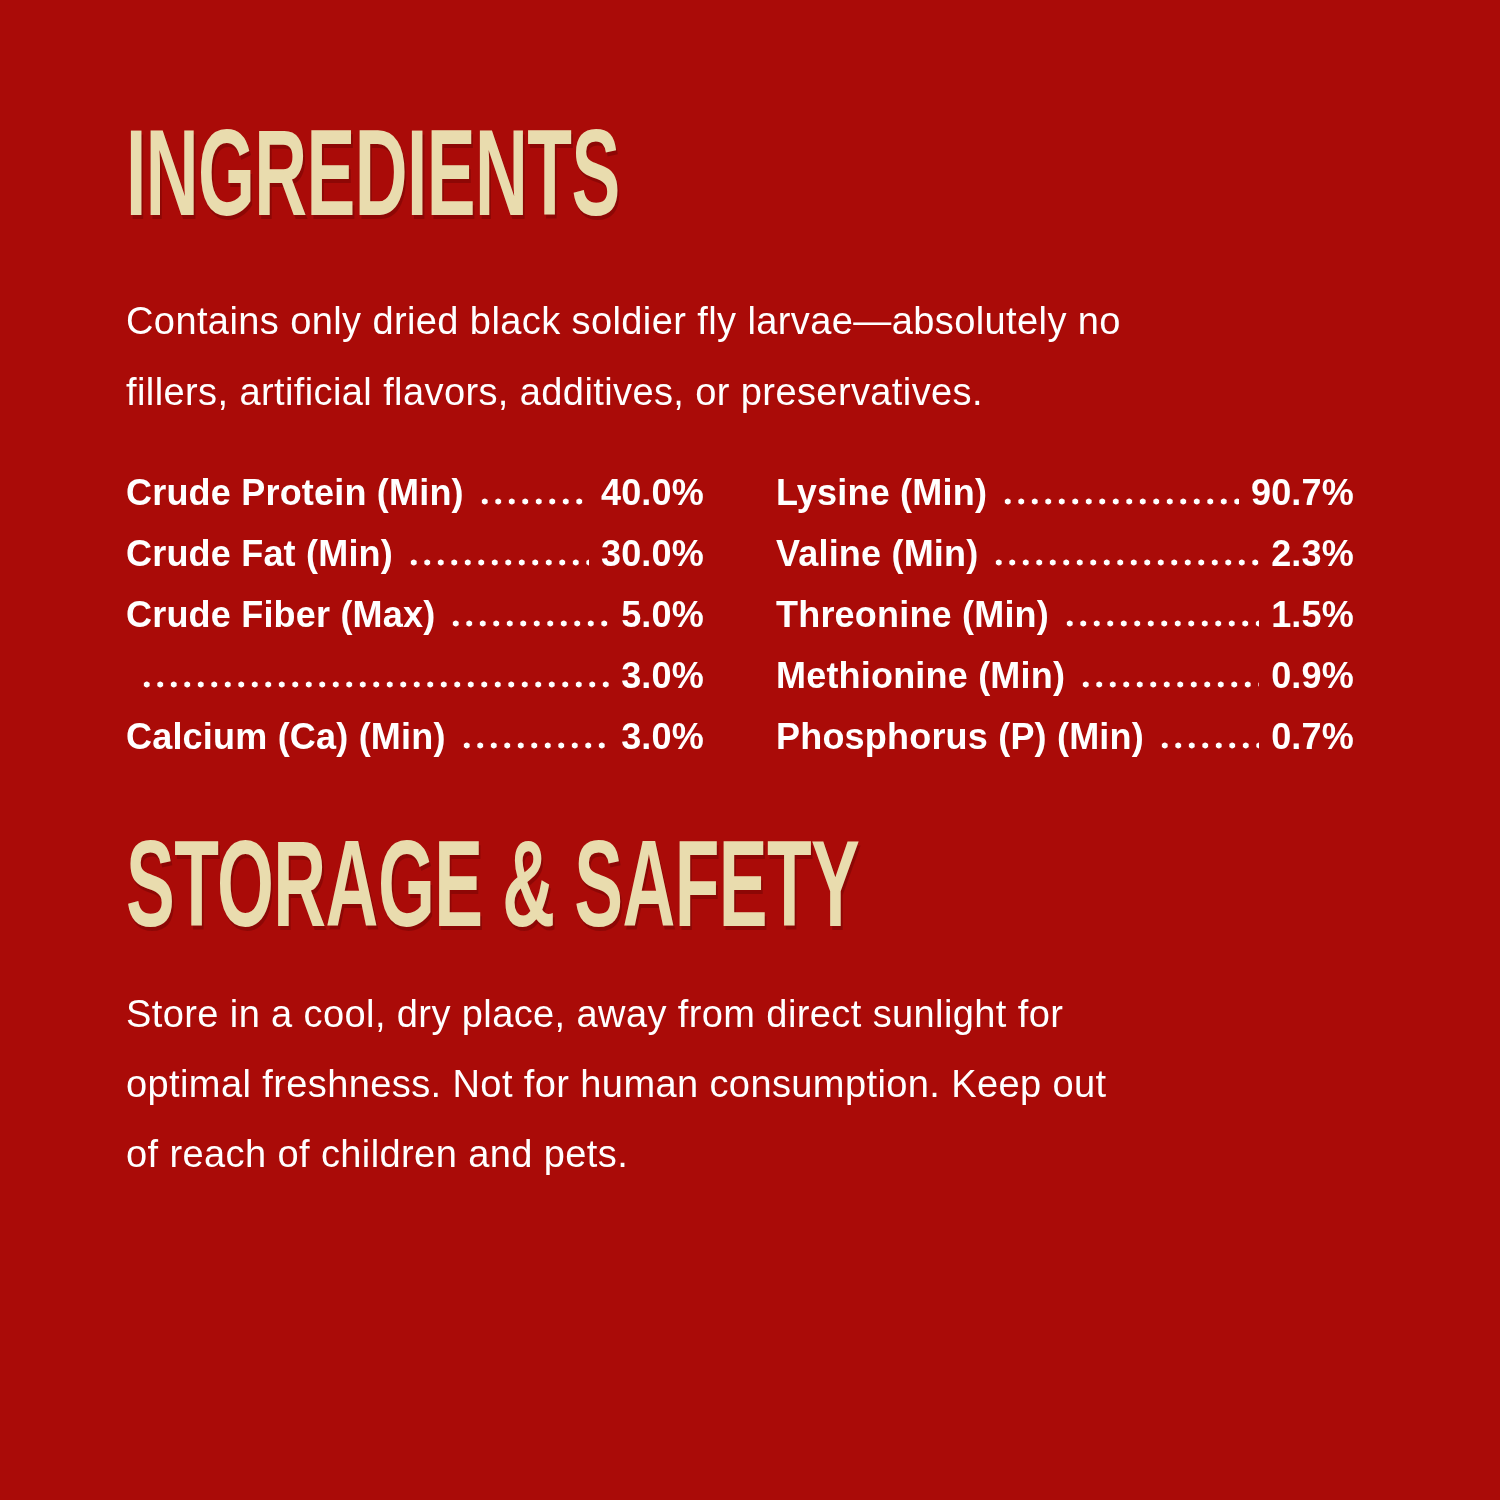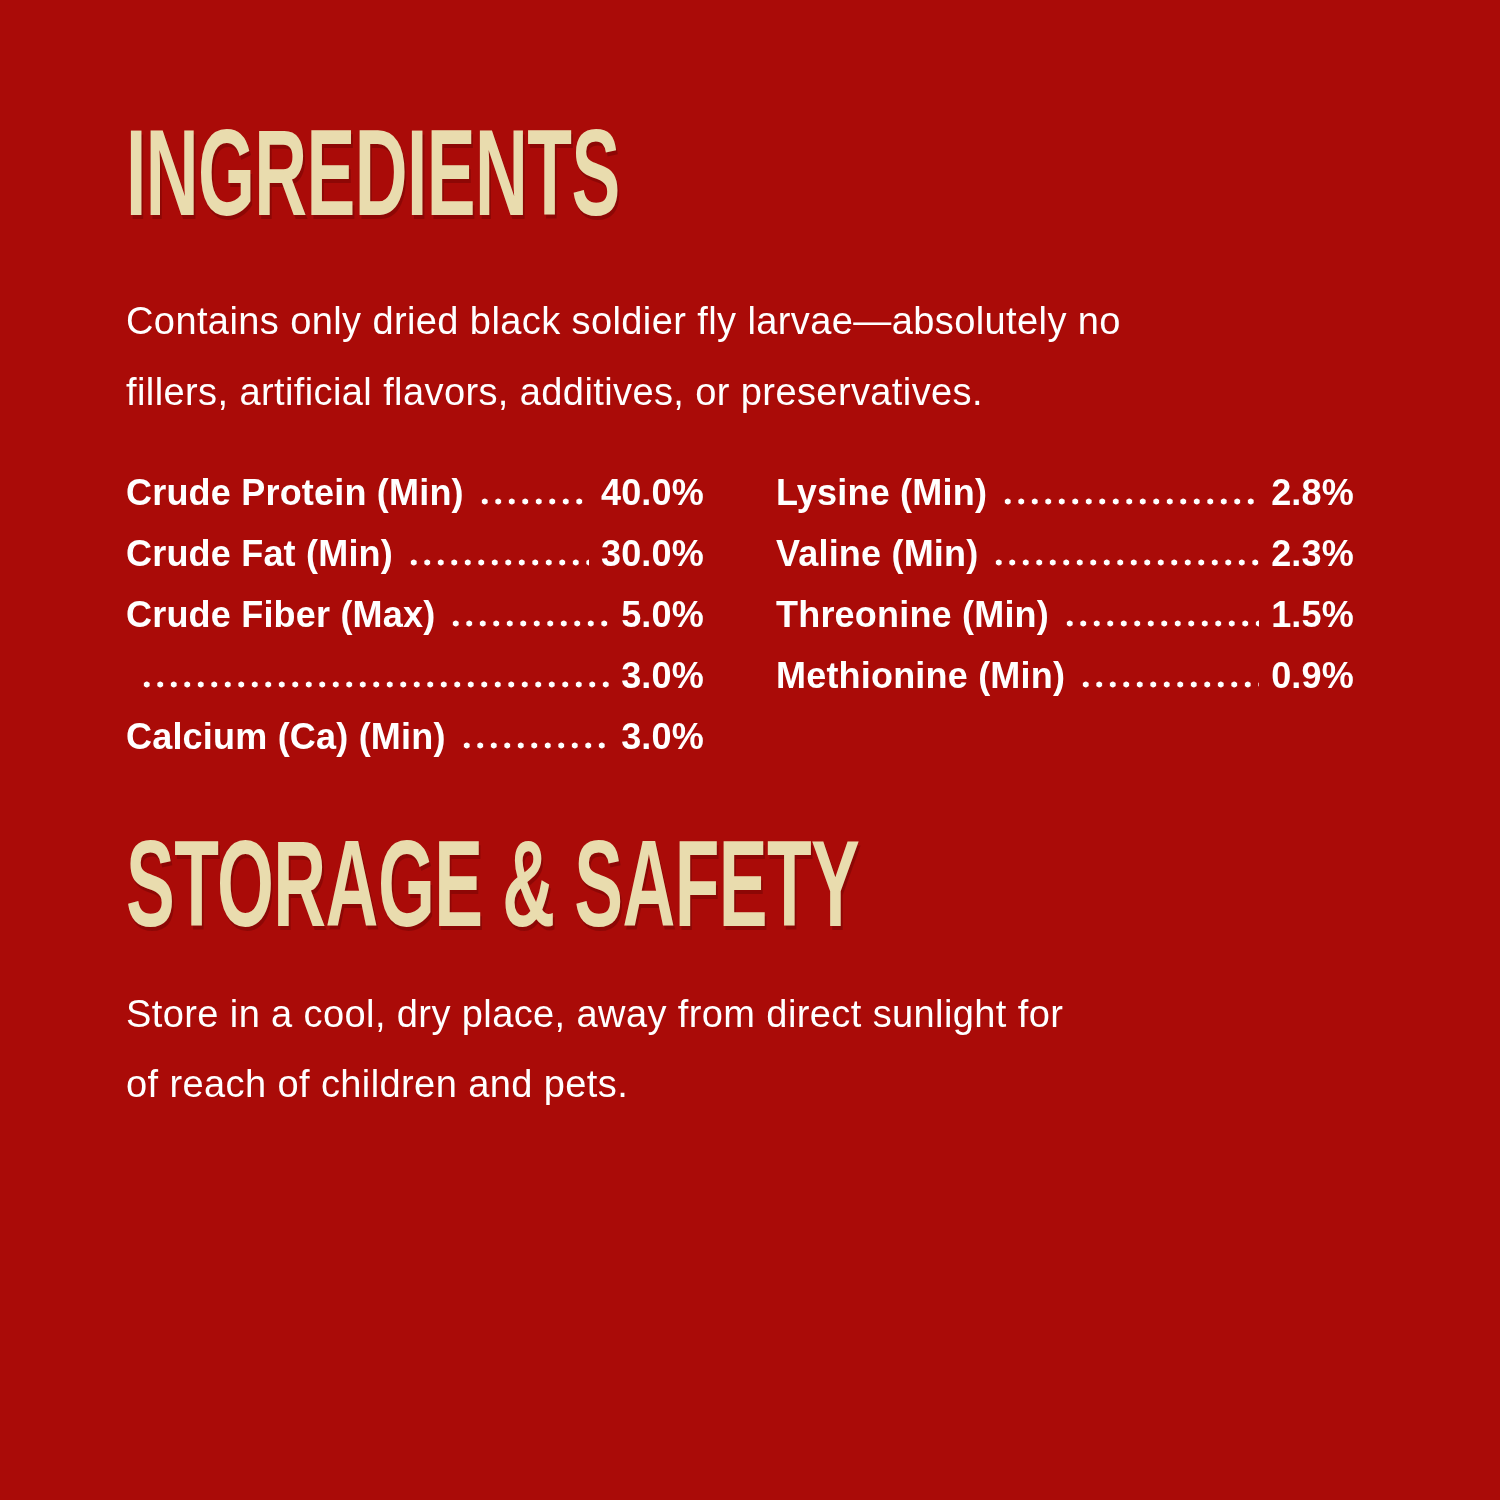--- a/index.html
+++ b/index.html
@@ -125,44 +125,50 @@
         <div class="row">
           <span class="lbl">Calcium (Ca) (Min)</span>
           <span class="dots"></span>
           <span class="val">3.0%</span>
         </div>
       </div>
       <div class="analysis-col">
         <div class="row">
           <span class="lbl">Lysine (Min)</span>
           <span class="dots"></span>
-          <span class="val">2.8%</span>
+          <span class="val">90.7%</span>
         </div>
         <div class="row">
           <span class="lbl">Valine (Min)</span>
           <span class="dots"></span>
           <span class="val">2.3%</span>
         </div>
         <div class="row">
           <span class="lbl">Threonine (Min)</span>
           <span class="dots"></span>
           <span class="val">1.5%</span>
         </div>
         <div class="row">
           <span class="lbl">Methionine (Min)</span>
           <span class="dots"></span>
           <span class="val">0.9%</span>
         </div>
+        <div class="row">
+          <span class="lbl">Phosphorus (P) (Min)</span>
+          <span class="dots"></span>
+          <span class="val">0.7%</span>
+        </div>
       </div>
     </div>
   </section>
 
   <section>
     <h1 class="heading" id="storage-heading">
       <span class="squeeze">STORAGE &amp; SAFETY</span>
     </h1>
     <div class="para" id="storage-para">
       <div class="line">Store in a cool, dry place, away from direct sunlight for</div>
+      <div class="line">optimal freshness. Not for human consumption. Keep out</div>
       <div class="line">of reach of children and pets.</div>
     </div>
   </section>
 
 </div>
 
 </body></html>

